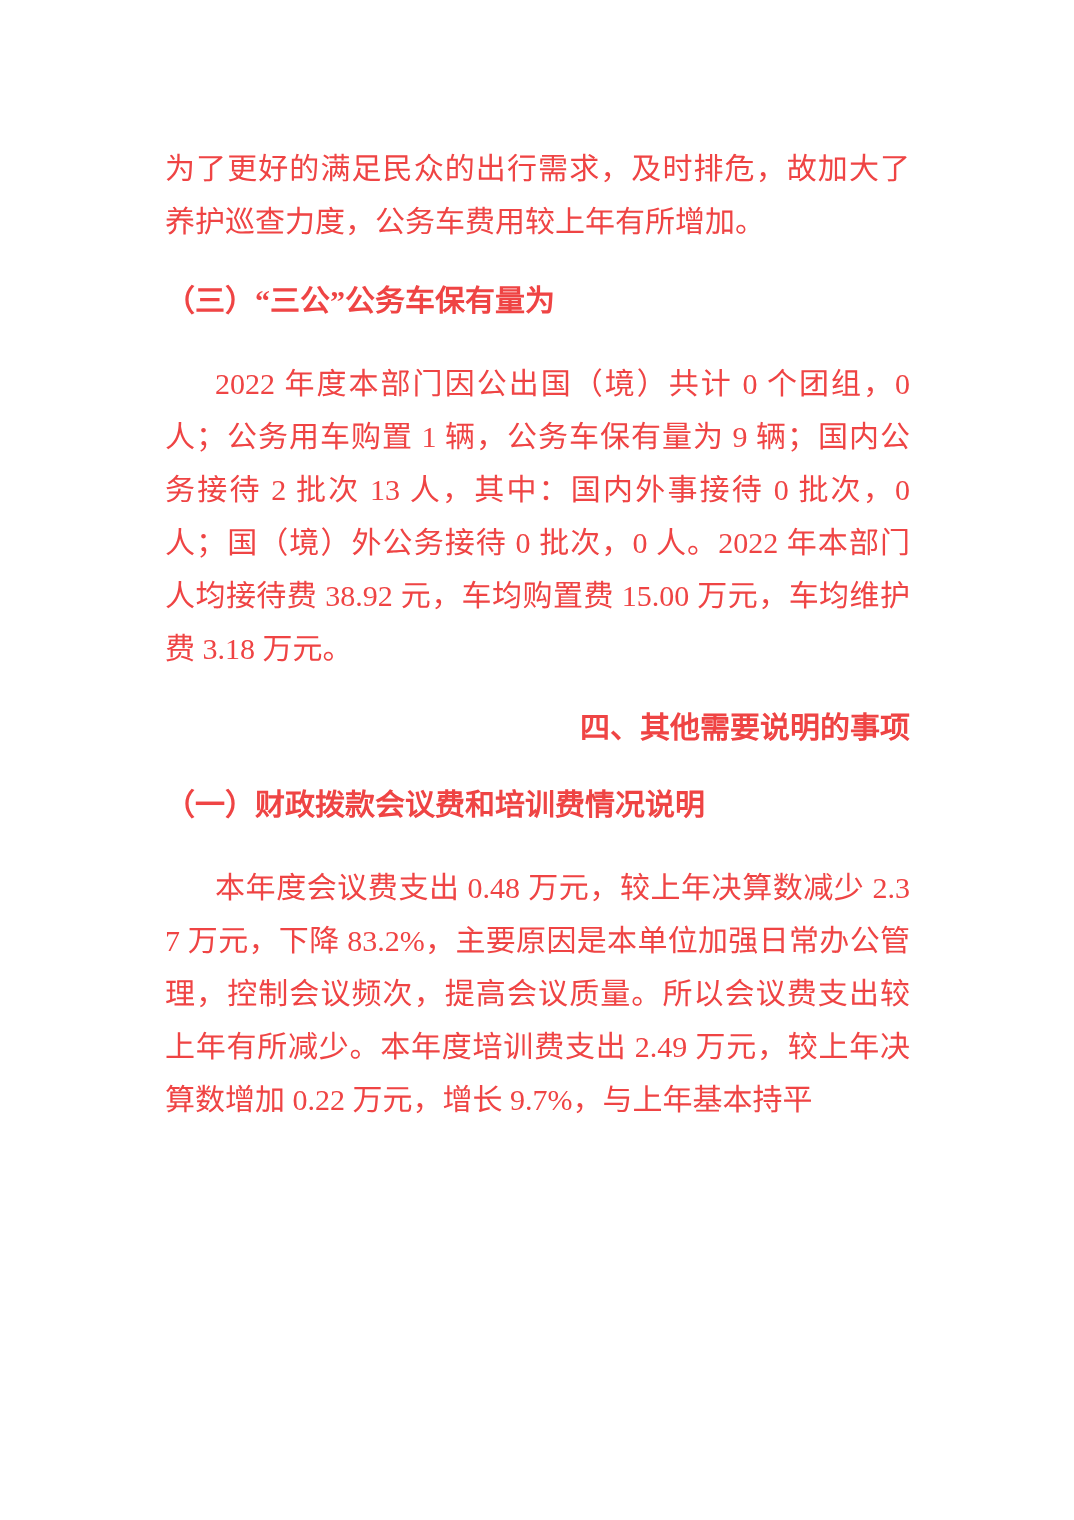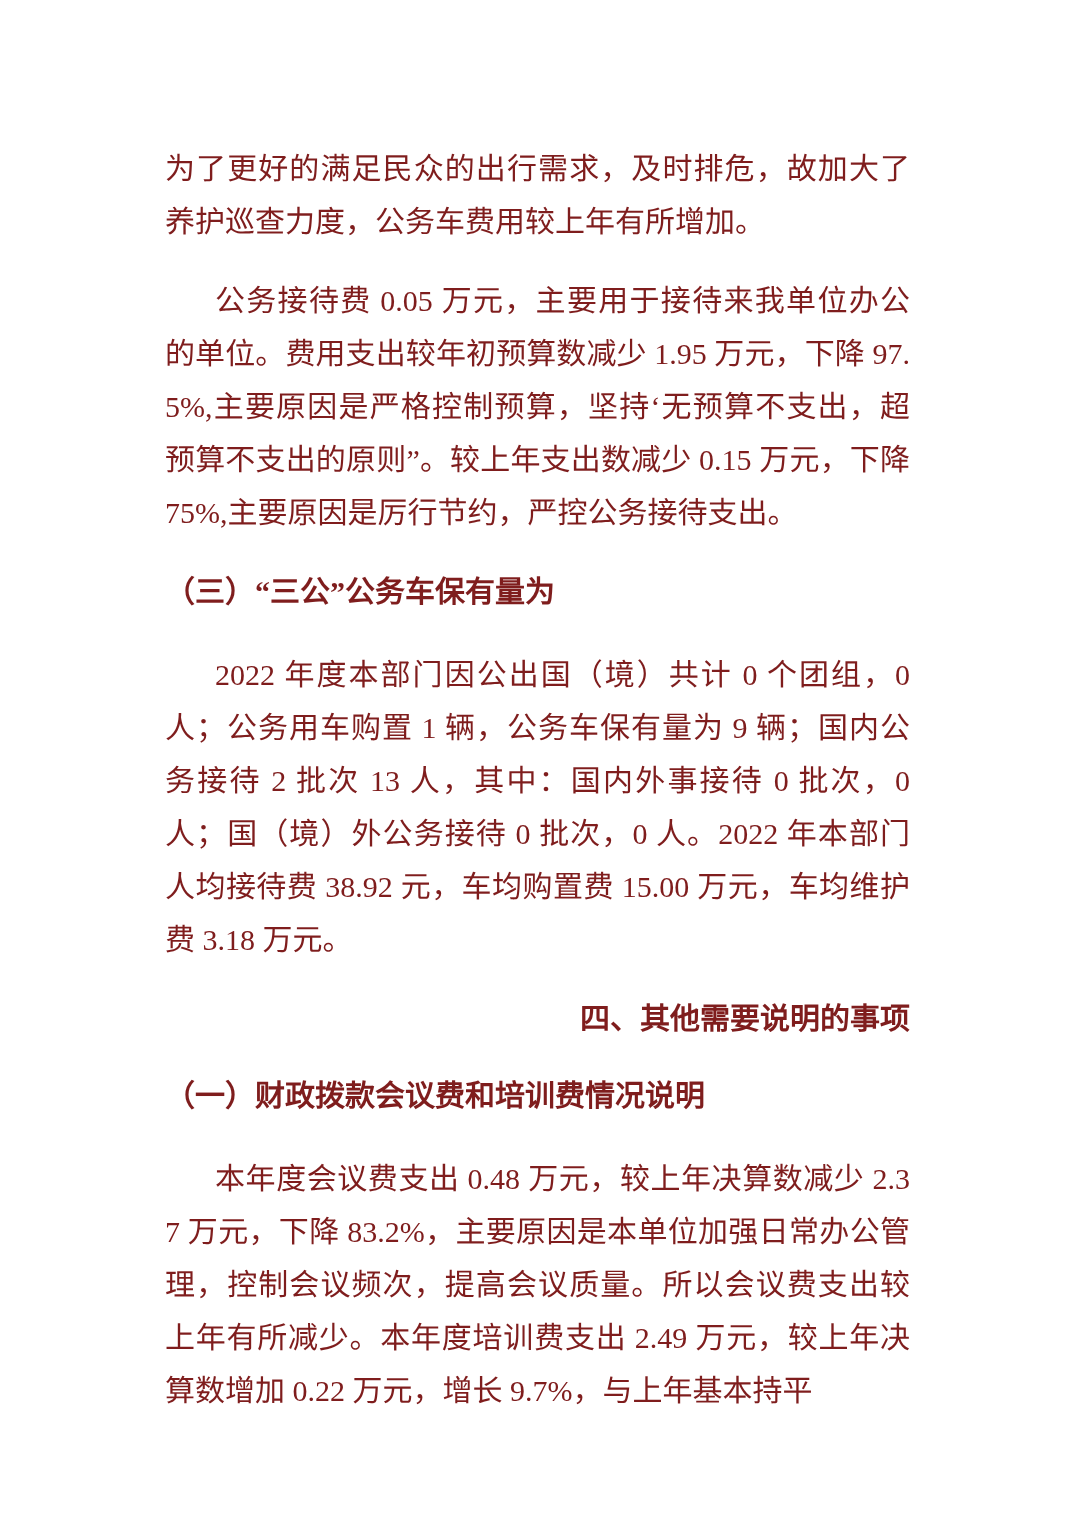--- a/index.html
+++ b/index.html
@@ -8,21 +8,21 @@
     background: #ffffff;
   }
   .page {
     position: relative;
     width: 1074px;
     height: 1520px;
     margin: 0 auto;
     background: #ffffff;
     box-sizing: border-box;
     padding: 142px 164px 0 165px;
-    color: #7f1d1d;
+    color: #ef4444;
     overflow: hidden;
   }
   .doc-block {
     font-family: "Liberation Serif", "DejaVu Serif", serif;
     font-size: 30px;
     line-height: 53px;
     text-align: justify;
     text-align-last: left;
     word-break: break-all;
     overflow-wrap: break-word;
@@ -47,20 +47,19 @@
     margin: 0 0 24px 0;
     text-align: right;
   }
 </style>
 </head>
 <body>
 
 <div class="page">
   <main>
       <p class="doc-block">为了更好的满足民众的出行需求，及时排危，故加大了养护巡查力度，公务车费用较上年有所增加。</p>
-      <p class="doc-block indent">公务接待费 0.05 万元，主要用于接待来我单位办公的单位。费用支出较年初预算数减少 1.95 万元，下降 97.5%,主要原因是严格控制预算，坚持‘无预算不支出，超预算不支出的原则”。较上年支出数减少 0.15 万元，下降 75%,主要原因是厉行节约，严控公务接待支出。</p>
       <h3 class="heading-sub">（三）“三公”公务车保有量为</h3>
       <p class="doc-block indent">2022 年度本部门因公出国（境）共计 0 个团组，0 人；公务用车购置 1 辆，公务车保有量为 9 辆；国内公务接待 2 批次 13 人，其中：国内外事接待 0 批次，0 人；国（境）外公务接待 0 批次，0 人。2022 年本部门人均接待费 38.92 元，车均购置费 15.00 万元，车均维护费 3.18 万元。</p>
       <h2 class="heading-main">四、其他需要说明的事项</h2>
       <h3 class="heading-sub">（一）财政拨款会议费和培训费情况说明</h3>
       <p class="doc-block indent">本年度会议费支出 0.48 万元，较上年决算数减少 2.37 万元，下降 83.2%，主要原因是本单位加强日常办公管理，控制会议频次，提高会议质量。所以会议费支出较上年有所减少。本年度培训费支出 2.49 万元，较上年决算数增加 0.22 万元，增长 9.7%，与上年基本持平</p>
     </main>
 </div>
 
 </body></html>

